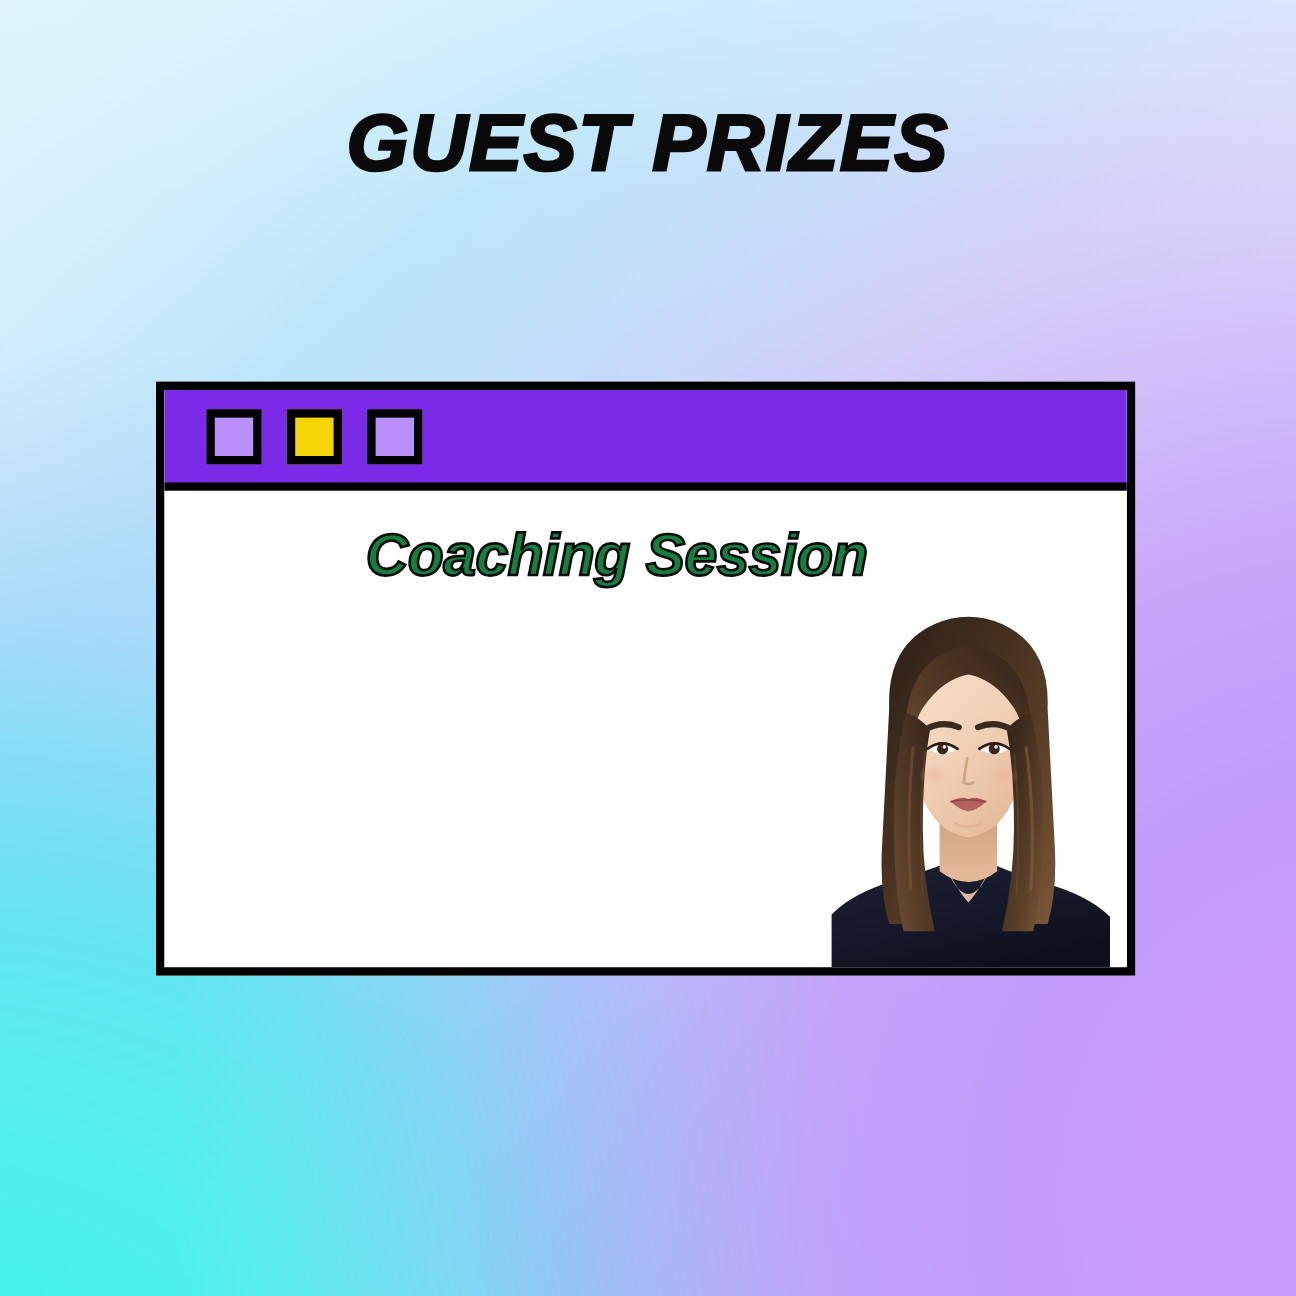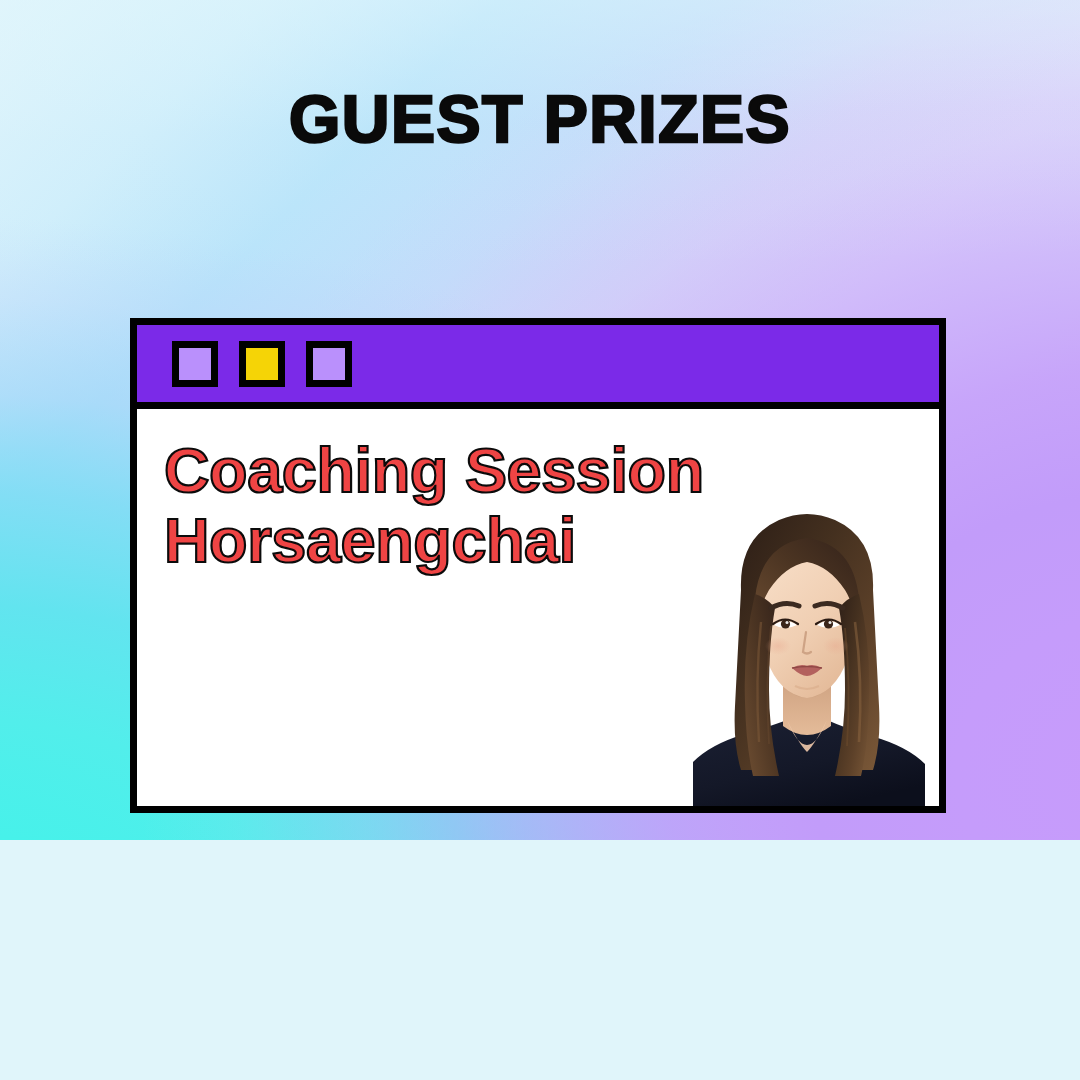--- a/index.html
+++ b/index.html
@@ -11,22 +11,23 @@
     width: 1080px;
     height: 1080px;
     overflow: hidden;
     font-family: "Liberation Sans", sans-serif;
     background: #e0f5fa;
   }
 
   #stage {
     position: relative;
     width: 1080px;
-    height: 840px;
-    overflow: hidden;
+    height: 1080px;
+    overflow: hidden;
+    font-style: italic;
   }
 
   
   .bg-base {
     position: absolute;
     inset: 0;
     background: linear-gradient(135deg,
         #dff4fb 0%,
         #cfeefb 14%,
         #b9e4fa 26%,
@@ -134,27 +135,28 @@
     overflow: hidden;
   }
 
   .body-text {
     position: absolute;
     left: 27px;
     top: 27px;
     width: 700px;
     font-family: "Liberation Sans", sans-serif;
     font-weight: 700;
-    font-size: 63px;
+    font-size: 49px;
     line-height: 1.11;
-    color: #ef4444;
+    color: #15803d;
     letter-spacing: -0.4px;
     -webkit-text-stroke: 2.2px #0b0b0b;
     z-index: 3;
     pointer-events: none;
+    text-align: center;
   }
   .body-text .tline { display: block; white-space: nowrap; }
 
   
   .portrait {
     position: absolute;
     right: 0;
     bottom: 0;
     width: 264px;
     height: 312px;
@@ -181,21 +183,20 @@
     <div class="titlebar">
       <div class="tb-btn light"></div>
       <div class="tb-btn accent"></div>
       <div class="tb-btn light"></div>
     </div>
 
     <div class="window-body">
 
       <div class="body-text">
         <span class="tline">Coaching Session</span>
-        <span class="tline">Horsaengchai</span>
       </div>
 
       <div class="portrait">
         <svg viewBox="0 0 264 312" preserveAspectRatio="xMidYMax meet" aria-hidden="true">
           <defs>
             <linearGradient id="hairGrad" x1="0" y1="0" x2="1" y2="1">
               <stop offset="0%" stop-color="#2b1d16"></stop>
               <stop offset="38%" stop-color="#44301f"></stop>
               <stop offset="70%" stop-color="#5d4129"></stop>
               <stop offset="100%" stop-color="#7a5838"></stop>

